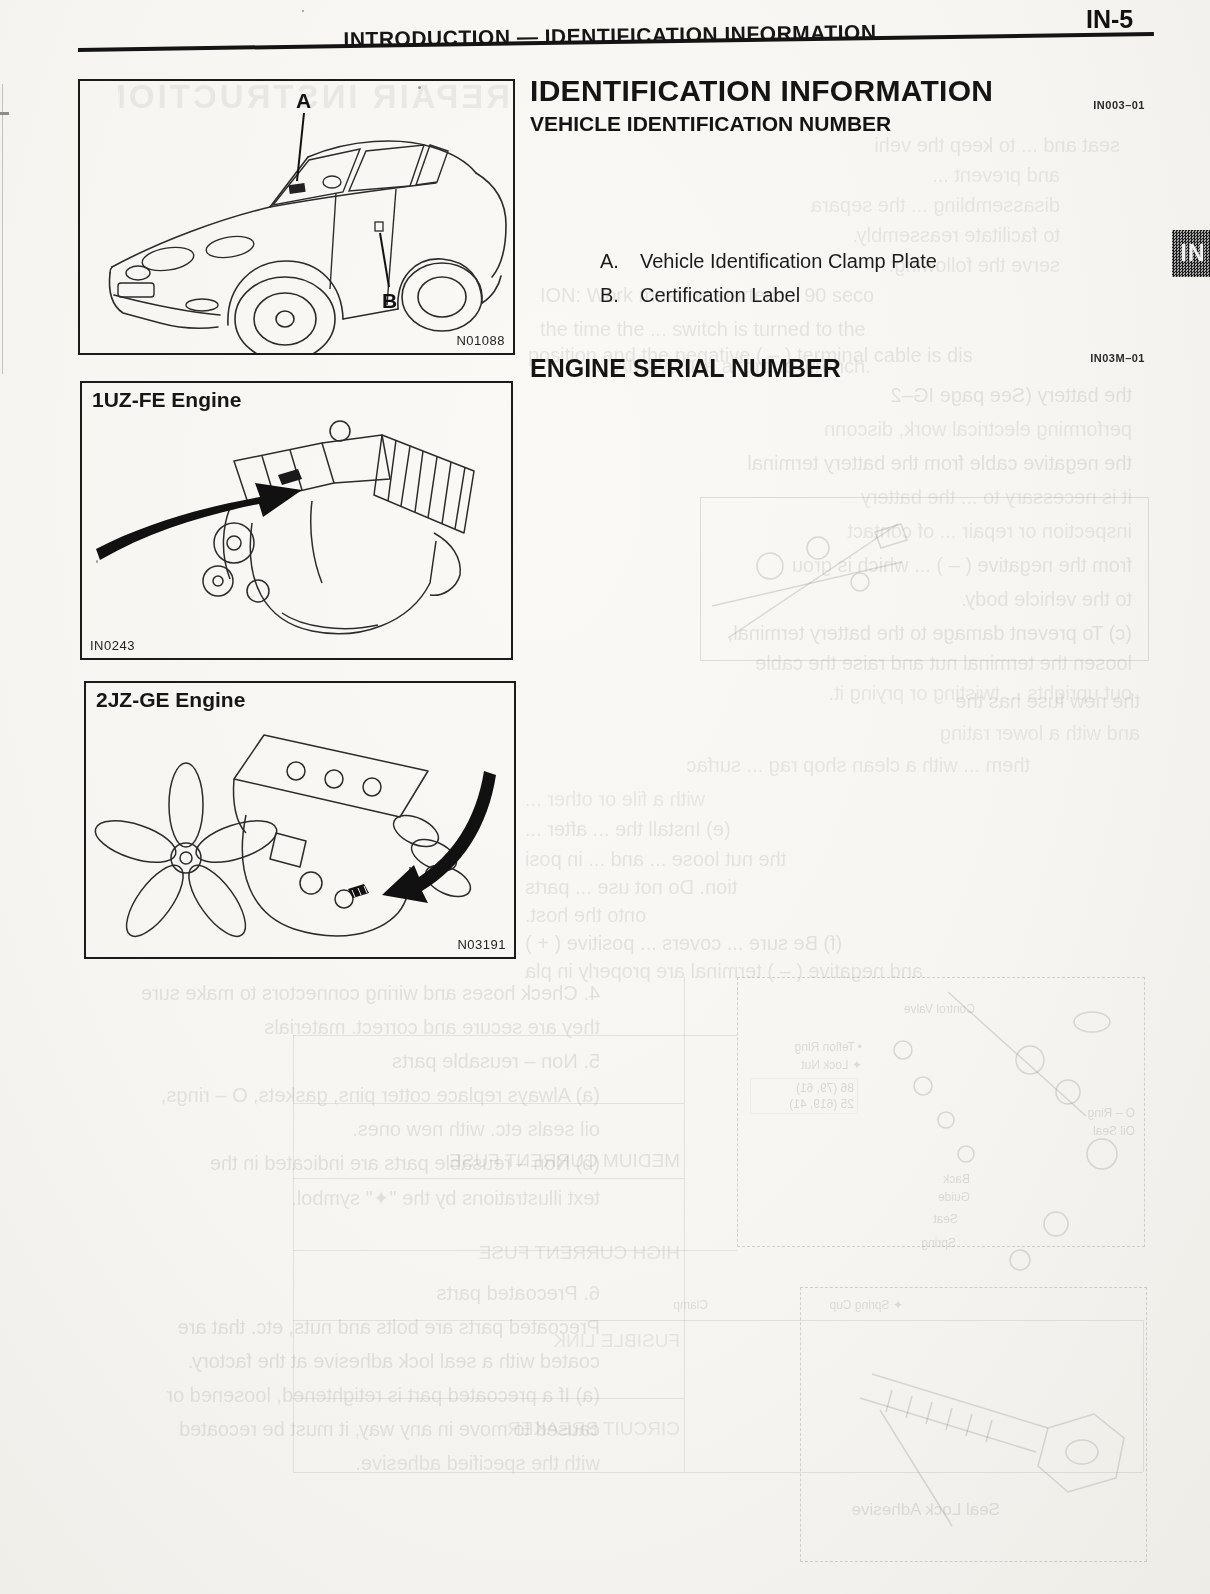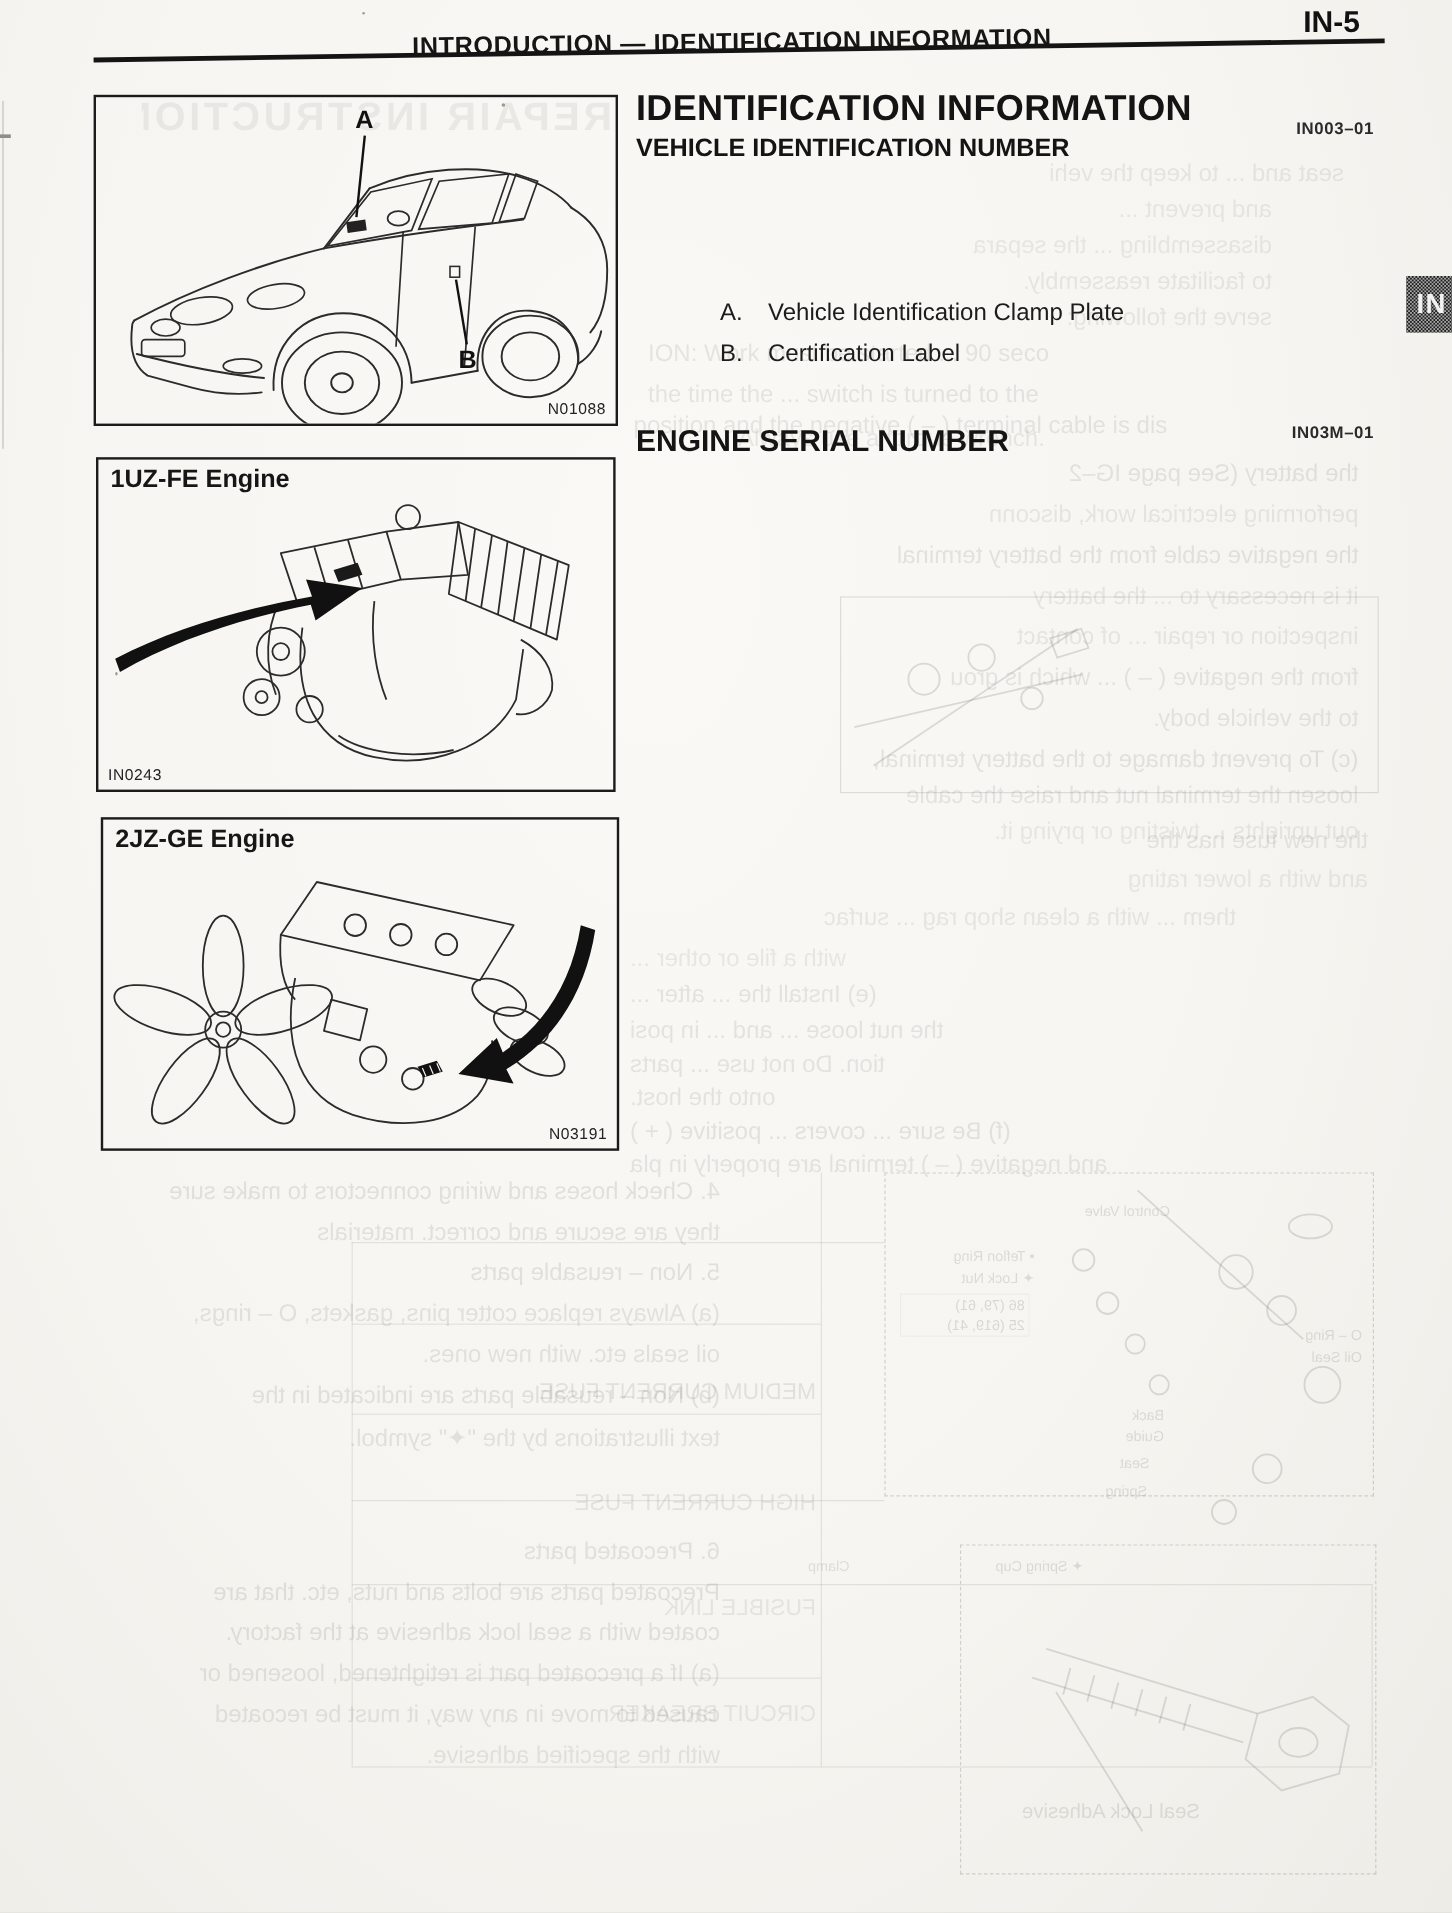--- a/index.html
+++ b/index.html
@@ -23,21 +23,21 @@
   .figbox{position:absolute;border:2.5px solid #1b1b1b;}
   .figbox svg{position:absolute;left:0;top:0;}
   .fig-label{position:absolute;left:10px;top:5px;font-size:21px;font-weight:bold;color:#161616;}
   .fig-num{position:absolute;font-size:13px;color:#222;letter-spacing:.5px;}
   .fn-br{right:8px;bottom:5px;} .fn-bl{left:8px;bottom:5px;}
   .callout{position:absolute;font-size:21px;font-weight:bold;color:#111;}
   
   .h-main{position:absolute;left:530px;top:74px;font-size:30px;font-weight:bold;color:#141414;letter-spacing:.3px;}
   .h-sub{position:absolute;left:530px;top:112px;font-size:21px;font-weight:bold;color:#141414;}
   .h-eng{position:absolute;left:530px;top:354px;font-size:25px;font-weight:bold;color:#141414;}
-  .sec-code{position:absolute;width:210px;text-align:right;font-size:14px;font-weight:bold;color:#2a2a2a;letter-spacing:.5px;}
+  .sec-code{position:absolute;width:210px;text-align:right;font-size:11px;font-weight:bold;color:#2a2a2a;letter-spacing:.5px;}
   .code1{left:935px;top:99px;} .code2{left:935px;top:352px;}
   .para{position:absolute;font-size:20px;line-height:34px;color:#1c1c1c;text-align:justify;}
   .p1{left:568px;top:160px;width:567px;}
   .p2{left:568px;top:428px;width:578px;line-height:35px;}
   .li{position:absolute;left:600px;font-size:20px;color:#1c1c1c;}
   .li .lt{display:inline-block;width:40px;}
   
   .g{position:absolute;font-size:20px;color:#6f6f6d;white-space:nowrap;filter:blur(.35px);overflow:hidden;}
   .g-m{transform:scaleX(-1);}
   .tar{text-align:right;}

